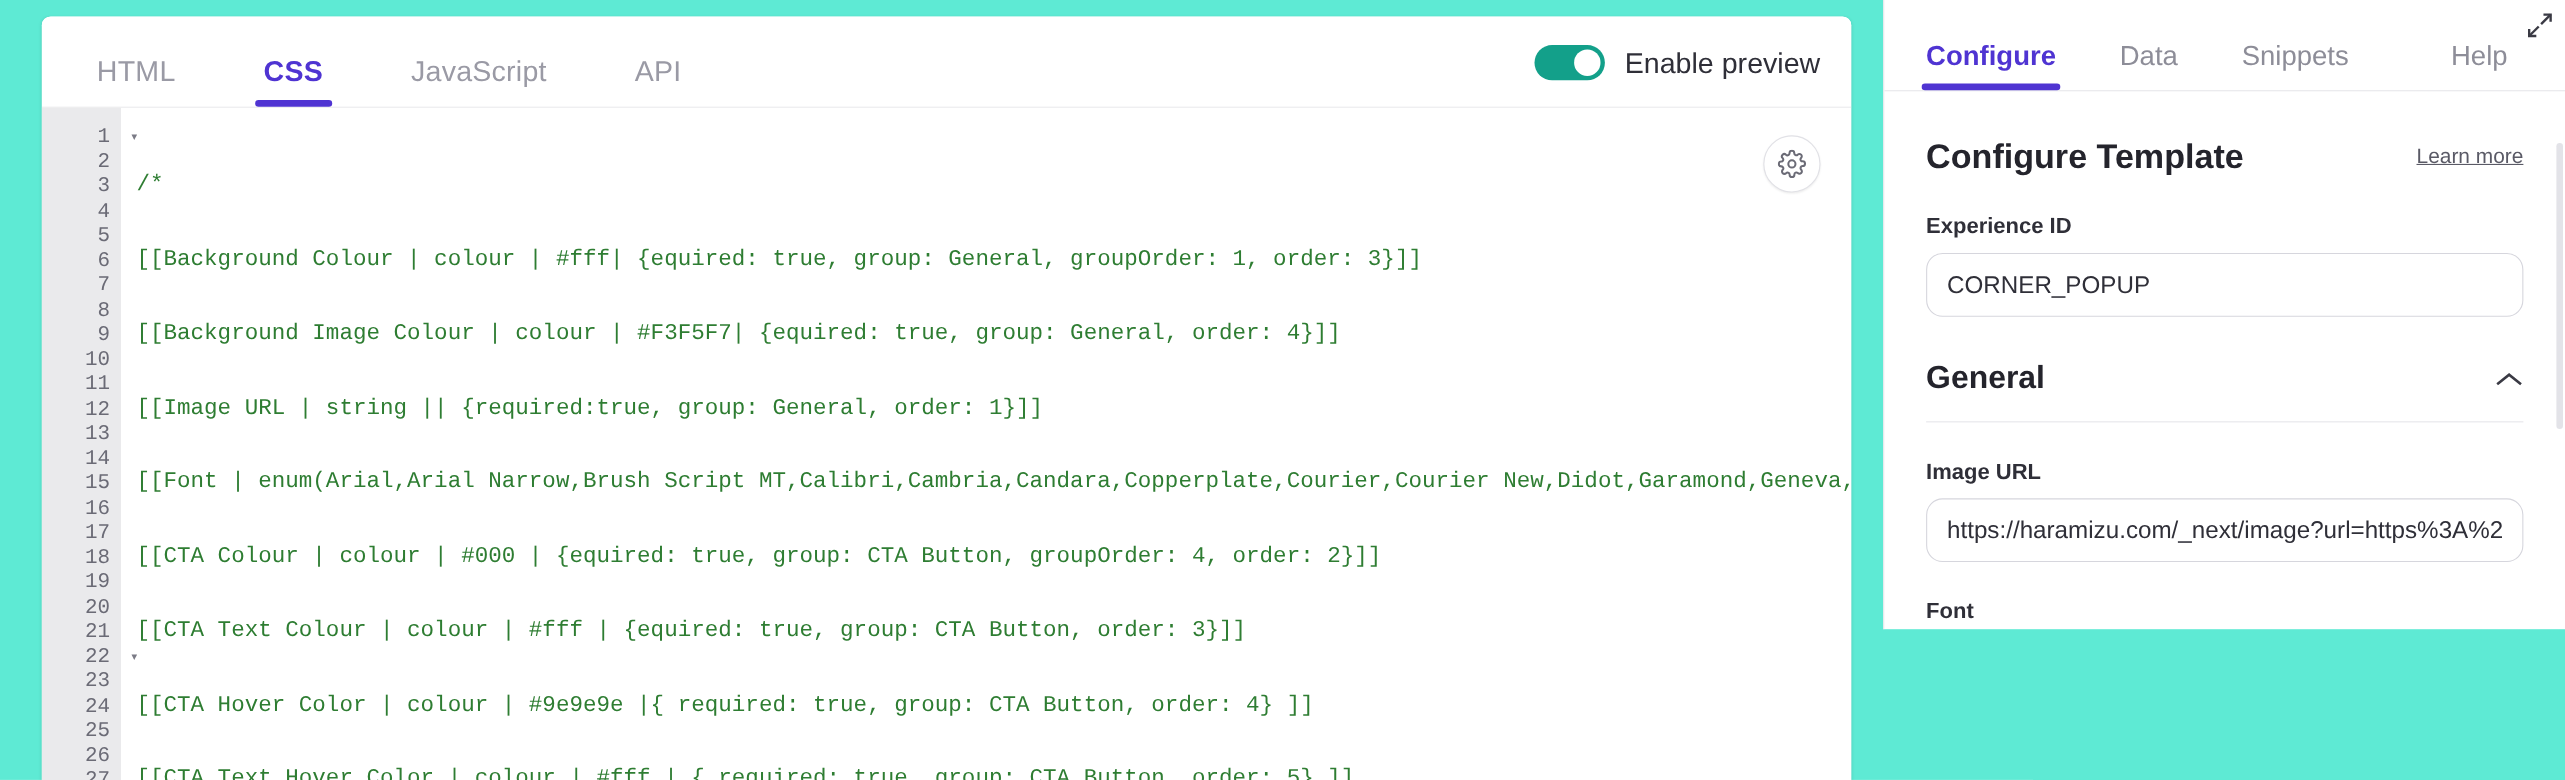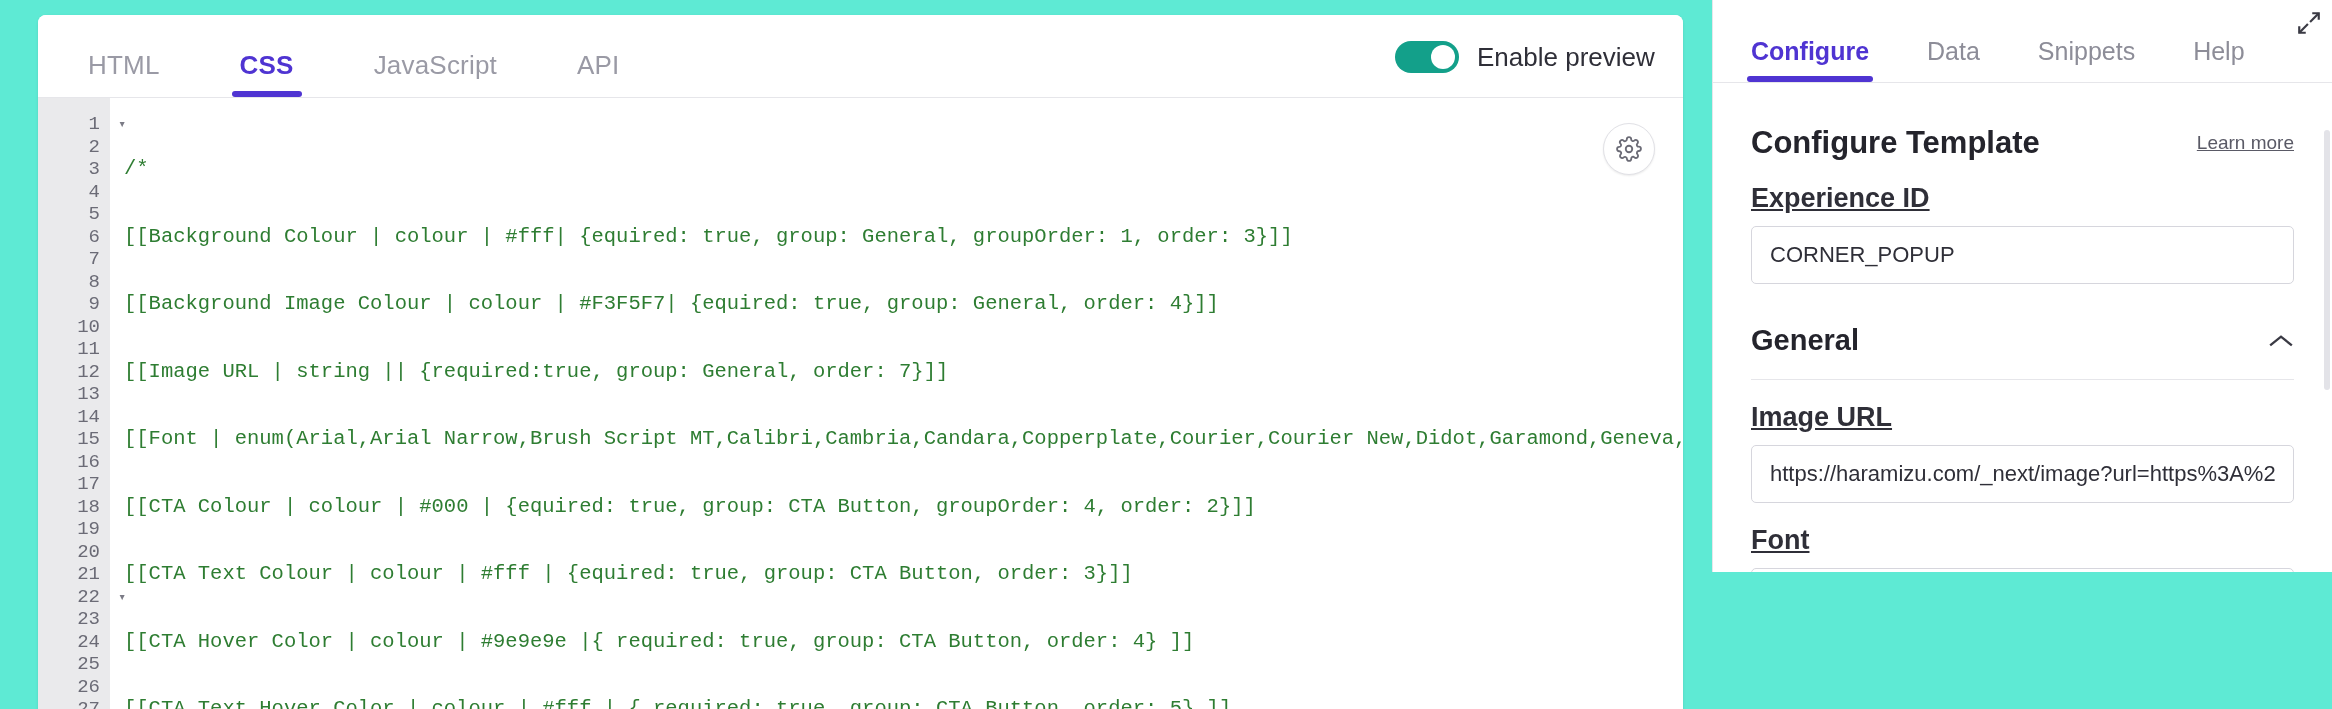--- a/index.html
+++ b/index.html
@@ -178,21 +178,21 @@
   }
   .ctab.active { color: #4f34d2; font-weight: 600; }
   .ctab.active::after {
     content: "";
     position: absolute;
     left: 0; right: 0; bottom: 0;
     height: 6px;
     background: #4f34d2;
     border-radius: 3px;
   }
-  .ctab.last { margin-right: 0; }
+  .ctab.last { margin-right: 0; margin-left: 35px; }
 
   .expand-icon {
     position: absolute;
     right: 10px;
     top: 10px;
     width: 26px;
     height: 26px;
     cursor: pointer;
   }
 
@@ -209,32 +209,31 @@
     color: #24242c;
   }
   .learn-more {
     font-size: 19px;
     color: #5a5a66;
     text-decoration: underline;
     cursor: pointer;
   }
 
   .field-label {
-    font-size: 27px;
+    font-size: 20px;
     font-weight: 600;
     color: #2f2f38;
-    margin-top: 22px;
+    margin-top: 34px;
     margin-bottom: 12px;
-    text-decoration: underline;
   }
   .text-input {
     width: 100%;
     height: 58px;
     border: 1px solid #d6d6dd;
-    border-radius: 5px;
+    border-radius: 15px;
     padding: 12px 18px;
     font-size: 22px;
     color: #2f2f38;
     font-family: "Liberation Sans", sans-serif;
     background: #fff;
     outline: none;
     overflow: hidden;
     text-overflow: clip;
     white-space: nowrap;
   }
@@ -327,21 +326,21 @@
         <div class="ln">25</div>
         <div class="ln">26</div>
         <div class="ln">27</div>
 
       </div>
 
       <div class="code-lines">
         <div class="cl cmt">/*</div>
         <div class="cl cmt">[[Background Colour | colour | #fff| {equired: true, group: General, groupOrder: 1, order: 3}]]</div>
         <div class="cl cmt">[[Background Image Colour | colour | #F3F5F7| {equired: true, group: General, order: 4}]]</div>
-        <div class="cl cmt">[[Image URL | string || {required:true, group: General, order: 7}]]</div>
+        <div class="cl cmt">[[Image URL | string || {required:true, group: General, order: 1}]]</div>
         <div class="cl cmt">[[Font | enum(Arial,Arial Narrow,Brush Script MT,Calibri,Cambria,Candara,Copperplate,Courier,Courier New,Didot,Garamond,Geneva,Helvetica,Lucida Bright,Monaco,Opt</div>
         <div class="cl cmt">[[CTA Colour | colour | #000 | {equired: true, group: CTA Button, groupOrder: 4, order: 2}]]</div>
         <div class="cl cmt">[[CTA Text Colour | colour | #fff | {equired: true, group: CTA Button, order: 3}]]</div>
         <div class="cl cmt">[[CTA Hover Color | colour | #9e9e9e |{ required: true, group: CTA Button, order: 4} ]]</div>
         <div class="cl cmt">[[CTA Text Hover Color | colour | #fff | { required: true, group: CTA Button, order: 5} ]]</div>
         
         
         
         
         

